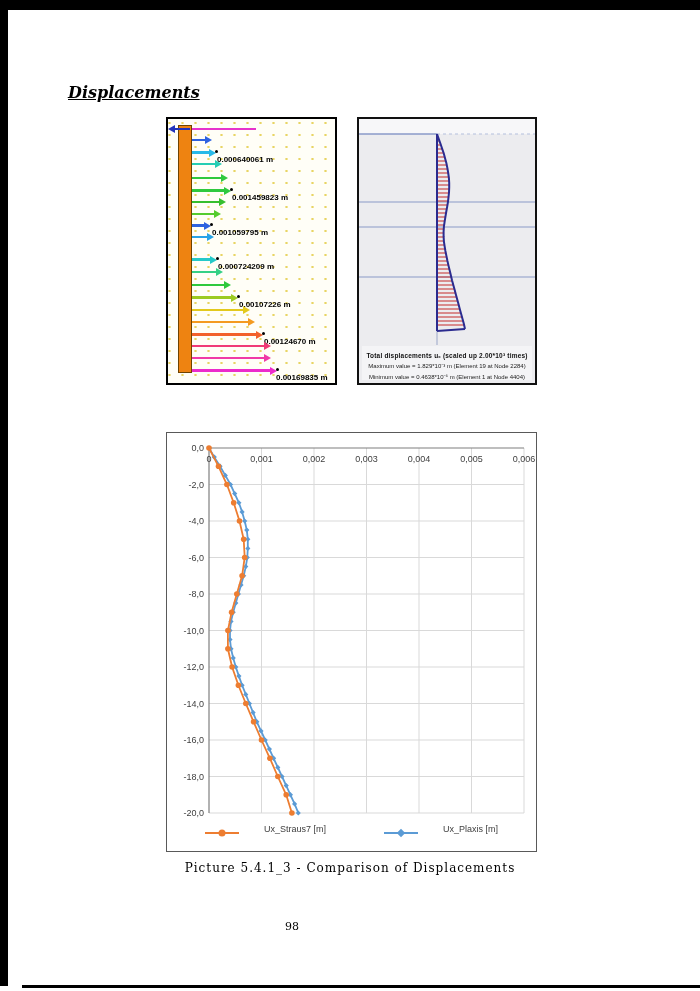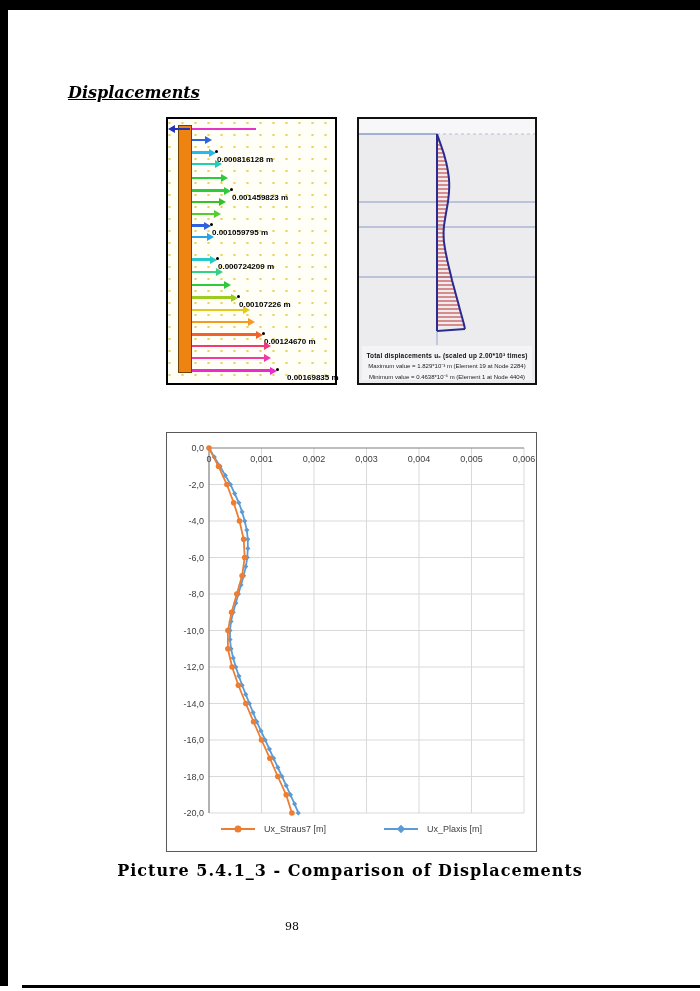--- a/index.html
+++ b/index.html
@@ -33,28 +33,28 @@
   #fig-plaxis{left:357px;top:117px;width:180px;height:268px;border:2px solid #111;background:#ECECEF}
   #plaxis-svg{position:absolute;left:0;top:0}
   #plaxis-legend{position:absolute;left:3px;right:3px;top:227px;bottom:3px;background:#F4F4F6;
     text-align:center;padding-top:6px}
   .pl-title{font-size:6.5px;font-weight:bold;color:#111;letter-spacing:.2px}
   .pl-line{font-size:6px;color:#222;margin-top:3px}
 
   #chart-box{left:166px;top:432px;width:371px;height:420px;border:1px solid #595959;background:#fff}
   #chart-svg{position:absolute;left:0;top:0}
   .chart-legend{position:absolute;left:0;right:0;top:391px;display:flex;justify-content:center;gap:58px}
-  .legend-item{display:flex;align-items:center;gap:9px}
+  .legend-item{display:flex;align-items:flex-end;gap:25px}
   .legend-line{position:relative;width:34px;height:2px;display:inline-block}
   .lm-circle{position:absolute;left:50%;top:50%;width:7px;height:7px;border-radius:50%;transform:translate(-50%,-50%)}
   .lm-diamond{position:absolute;left:50%;top:50%;width:6px;height:6px;transform:translate(-50%,-50%) rotate(45deg)}
   .legend-label{font-size:9px;color:#404040}
 
   .caption{position:absolute;top:861px;left:0;width:700px;text-align:center;
-    font-family:"DejaVu Serif",serif;font-weight:bold;font-size:16px;letter-spacing:1px;color:#000}
+    font-family:"DejaVu Serif",serif;font-weight:normal;font-size:12px;letter-spacing:1px;color:#000}
   .pagenum{position:absolute;top:920px;left:0;width:584px;text-align:center;
     font-family:"DejaVu Serif",serif;font-size:11px;color:#000}
 </style>
 </head>
 <body>
 
 <div class="page">
   <div class="edge edge-top"></div>
   <div class="edge edge-left"></div>
   <div class="edge edge-bottom"></div>
@@ -67,21 +67,21 @@
         <div class="cap-line" style="left: 24px; top: 9px; width: 64px; background: rgb(230, 51, 204);"></div>
         <div class="cap-line" style="left: 6px; top: 9px; width: 16px; background: rgb(34, 51, 187);"></div>
         <div class="cap-ahead" style="left: 0px; top: 6px; border-right: 7px solid rgb(34, 51, 187);"></div>
         <div class="arrow" style="left: 24px; top: 20px; width: 14px; background: rgb(46, 98, 224);">
           <span class="ahead" style="border-left-color: rgb(46, 98, 224);"></span>
         </div>
         <div class="arrow bold" style="left: 24px; top: 32px; width: 18px; background: rgb(39, 185, 232);">
           <span class="ahead" style="border-left-color: rgb(39, 185, 232);"></span>
         </div>
         <div class="adot" style="left: 47px; top: 31px;"></div>
-        <div class="alabel" style="left: 49px; top: 36px;">0.000816128 m</div>
+        <div class="alabel" style="left: 49px; top: 36px;">0.000640061 m</div>
         <div class="arrow" style="left: 24px; top: 44px; width: 24px; background: rgb(37, 205, 180);">
           <span class="ahead" style="border-left-color: rgb(37, 205, 180);"></span>
         </div>
         <div class="arrow" style="left: 24px; top: 58px; width: 30px; background: rgb(47, 201, 62);">
           <span class="ahead" style="border-left-color: rgb(47, 201, 62);"></span>
         </div>
         <div class="arrow bold" style="left: 24px; top: 70px; width: 33px; background: rgb(47, 201, 62);">
           <span class="ahead" style="border-left-color: rgb(47, 201, 62);"></span>
         </div>
         <div class="adot" style="left: 62px; top: 69px;"></div>
@@ -130,21 +130,21 @@
         <div class="arrow" style="left: 24px; top: 226px; width: 73px; background: rgb(240, 58, 120);">
           <span class="ahead" style="border-left-color: rgb(240, 58, 120);"></span>
         </div>
         <div class="arrow" style="left: 24px; top: 238px; width: 73px; background: rgb(240, 58, 168);">
           <span class="ahead" style="border-left-color: rgb(240, 58, 168);"></span>
         </div>
         <div class="arrow bold" style="left: 24px; top: 250px; width: 79px; background: rgb(236, 43, 203);">
           <span class="ahead" style="border-left-color: rgb(236, 43, 203);"></span>
         </div>
         <div class="adot" style="left: 108px; top: 249px;"></div>
-        <div class="alabel" style="left: 119px; top: 254px;">0.00169835 m</div>
+        <div class="alabel" style="left: 108px; top: 254px;">0.00169835 m</div>
       </div>
   </div>
 
   <div class="fig" id="fig-plaxis">
     <svg id="plaxis-svg" width="176" height="264">
         <rect x="0" y="0" width="176" height="15" fill="#F7F7F9"></rect>
         <line x1="0" y1="15" x2="78" y2="15" stroke="#8A9AC8" stroke-width="1.6"></line>
         <line x1="78" y1="15" x2="176" y2="15" stroke="#B4BFDE" stroke-width="1.2" stroke-dasharray="3,3"></line>
         <line x1="0" y1="83" x2="176" y2="83" stroke="#8A9AC8" stroke-width="1.2"></line>
         <line x1="0" y1="108" x2="176" y2="108" stroke="#8A9AC8" stroke-width="1.2"></line>

